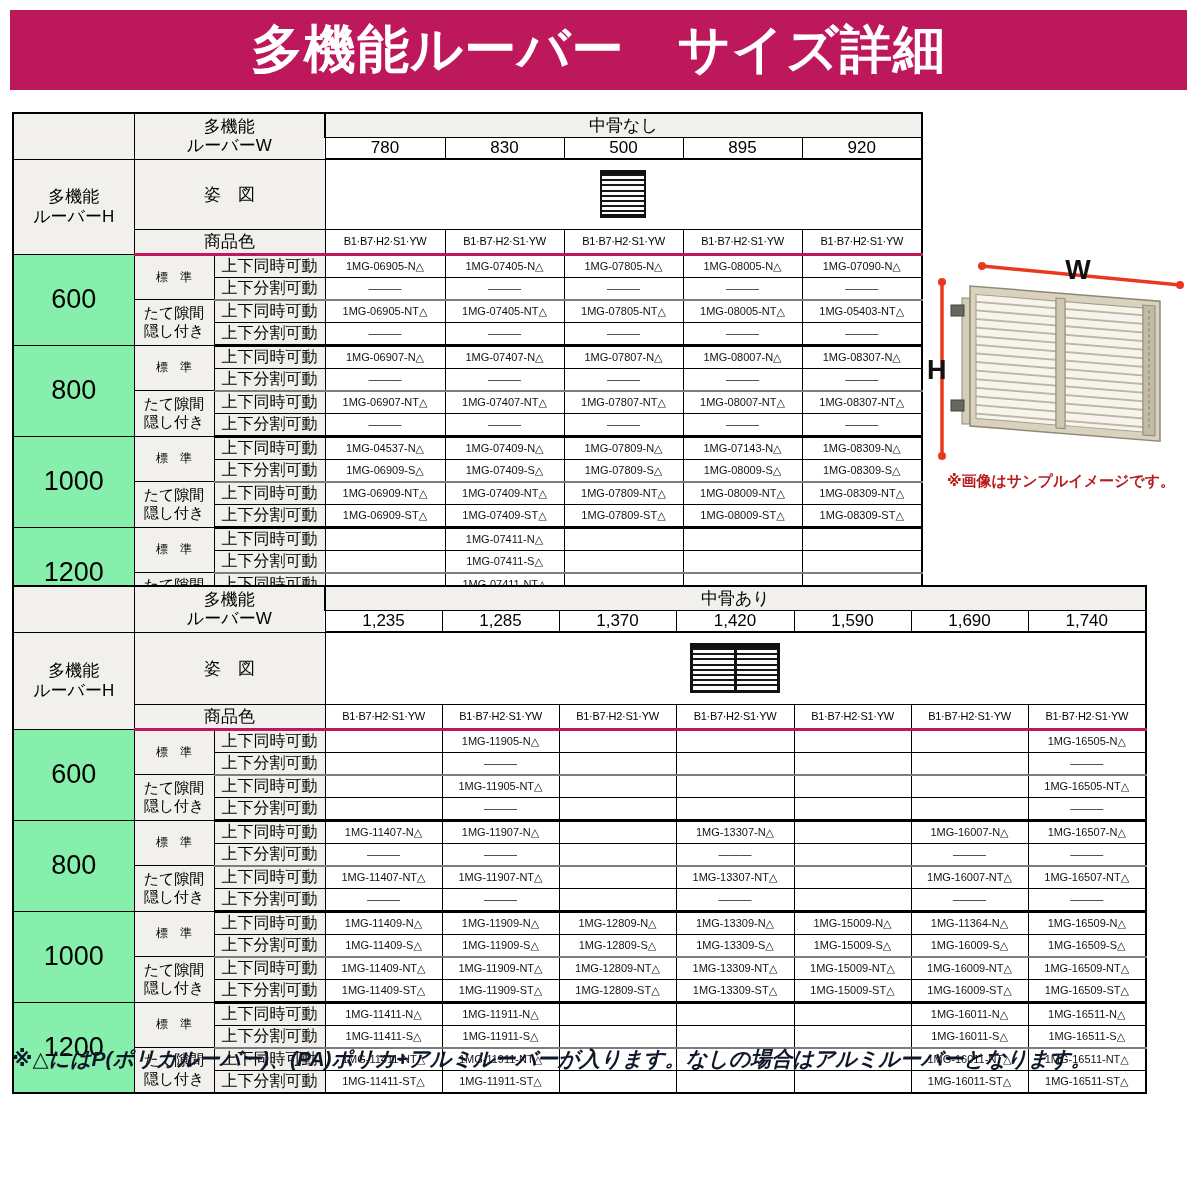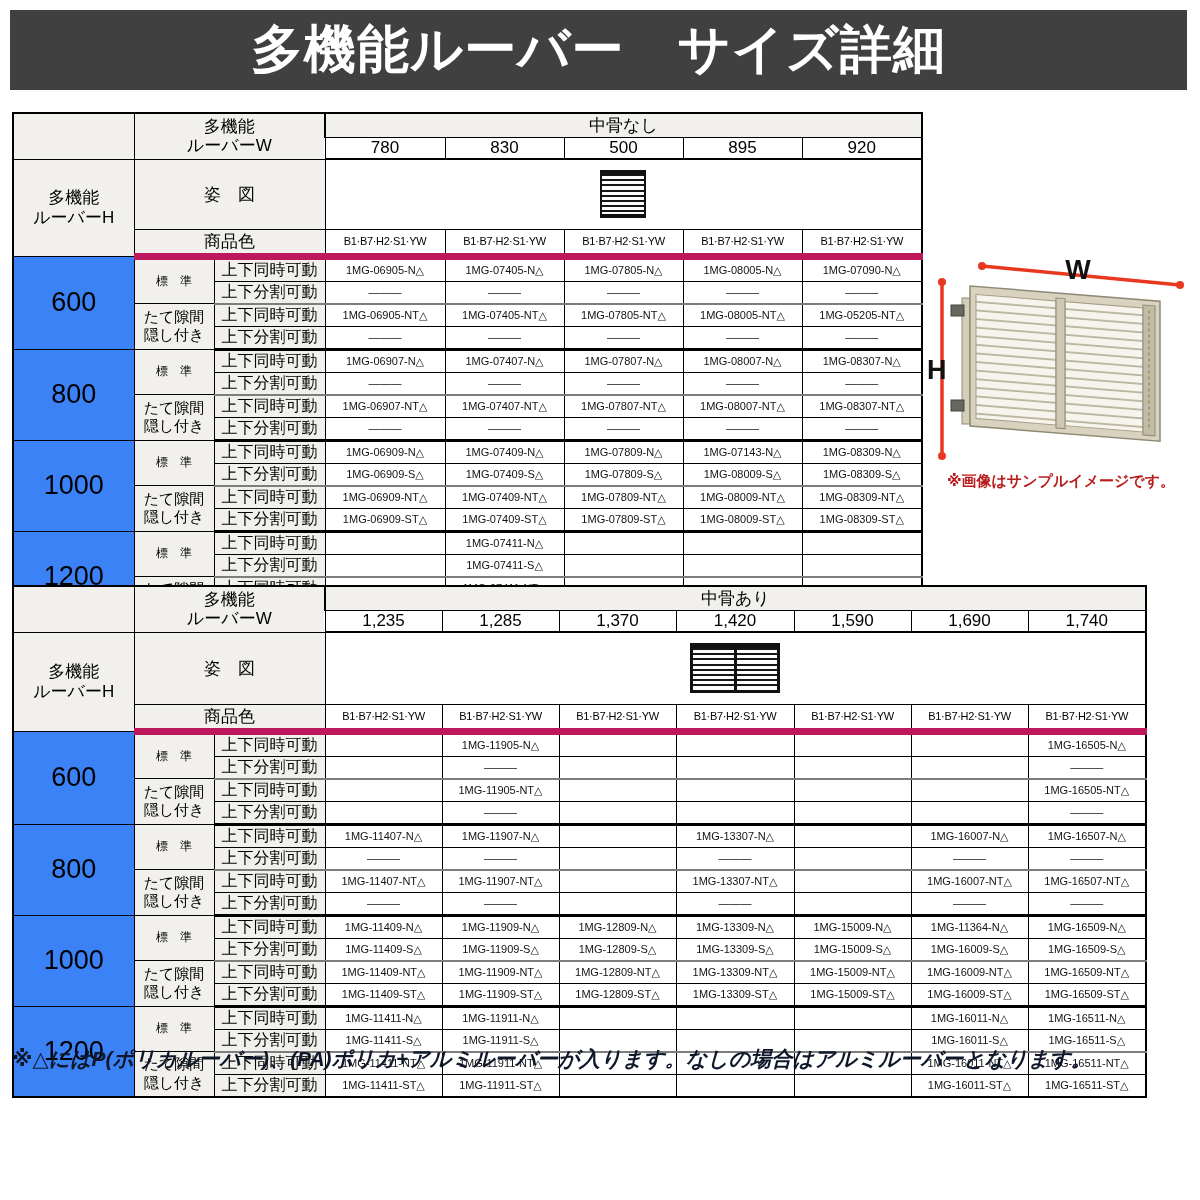--- a/index.html
+++ b/index.html
@@ -15,50 +15,50 @@
   table.spec{border-collapse:collapse;table-layout:fixed;border:2px solid #000;background:#fff;}
   .spec td,.spec th{border:1px solid #000;padding:0;margin:0;text-align:center;
     vertical-align:middle;overflow:hidden;font-weight:normal;}
   .lab{background:#f1f0ec;font-weight:bold;color:#000;}
   .grp{font-size:17px;border-left:2px solid #000 !important;}
   .wlab,.hlab{font-size:17px;white-space:pre-line;line-height:1.15;}
   .wcell{font-size:17px;font-weight:bold;background:#fff;border-left:2px solid #000;}
   .ccell{font-size:11px;font-weight:bold;background:#fff;border-left:2px solid #000;letter-spacing:-0.3px;white-space:nowrap;}
   .figcell{background:#fff;border-left:2px solid #000;}
   .pn{font-size:11px;background:#fff;border-left:2px solid #000;color:#111;white-space:nowrap;}
-  .hnum{font-size:27px;background:#3b82f6;font-weight:bold;}
+  .hnum{font-size:27px;background:#86efac;font-weight:bold;}
   .stdlab{font-size:12px;white-space:pre;}
   .tatelab{font-size:15px;white-space:pre-line;line-height:1.25;}
   .mov{font-size:16px;white-space:nowrap;}
   tr.dashed>td,tr.dashed>th{border-bottom:1px dashed #333;}
   tr.mid>td,tr.mid>th{border-bottom:2px solid #7d7d7d;}
   tr.gend>td,tr.gend>th{border-bottom:3px solid #000;}
   tr.thickb>td,tr.thickb>th{border-bottom:2px solid #000;}
-  tr.thickb2>td,tr.thickb2>th{border-bottom:7px solid #be185d;}
+  tr.thickb2>td,tr.thickb2>th{border-bottom:3px solid #be185d;}
   tr.r20{height:20px;} tr.r19{height:19px;} tr.r22{height:22px;}
   tr.r70{height:70px;} tr.r72{height:72px;}
 
   
   .licon{margin:0 auto;background:repeating-linear-gradient(to bottom,#161616 0 2px,#fcfcfc 2px 5.2px);
     border:2px solid #111;border-top-width:4px;border-bottom-width:4px;position:relative;}
   .licon1{width:42px;height:40px;}
   .licon2{width:84px;height:42px;border-top-width:5px;border-bottom-width:3px;border-left-width:3px;border-right-width:3px;}
   .licon2::after{content:"";position:absolute;left:50%;top:0;bottom:0;width:3px;margin-left:-1.5px;background:#111;}
 
   
   .illus{left:926px;top:248px;width:270px;}
   .sample-note{margin-top:2px;text-align:center;font-size:15px;font-weight:bold;white-space:nowrap;}
 
   
   .footnote{left:12px;top:1045px;width:1185px;font-size:21px;font-weight:bold;white-space:nowrap;}
 </style>
 </head>
 <body>
 
-<div class="abs titlebar" style="background: #404040;">
+<div class="abs titlebar" style="background: #be185d;">
   <span class="t">多機能ルーバー　サイズ詳細</span>
 </div>
 
 <div class="abs" style="left:12px;top:112px;">
 <table class="spec" style="width:909px;">
   <colgroup>
     <col style="width:121px">
         <col style="width:80px">
         <col style="width:111px">
     <col style="width:120px">
@@ -117,21 +117,21 @@
           <td class="pn">———</td>
         </tr>
   <tr class="r20 dashed">
     <th class="lab tatelab" rowspan="2">たて隙間
 隠し付き</th>
     <th class="lab mov">上下同時可動</th>
   <td class="pn">1MG-06905-NT△</td>
           <td class="pn">1MG-07405-NT△</td>
           <td class="pn">1MG-07805-NT△</td>
           <td class="pn">1MG-08005-NT△</td>
-          <td class="pn">1MG-05205-NT△</td>
+          <td class="pn">1MG-05403-NT△</td>
         </tr>
   <tr class="r20 gend">
     <th class="lab mov">上下分割可動</th>
   <td class="pn">———</td>
           <td class="pn">———</td>
           <td class="pn">———</td>
           <td class="pn">———</td>
           <td class="pn">———</td>
         </tr>
 
@@ -169,21 +169,21 @@
           <td class="pn">———</td>
           <td class="pn">———</td>
           <td class="pn">———</td>
           <td class="pn">———</td>
         </tr>
 
   <tr class="r20 dashed">
     <th class="lab hnum" rowspan="4">1000</th>
     <th class="lab stdlab" rowspan="2">標　準</th>
     <th class="lab mov">上下同時可動</th>
-  <td class="pn">1MG-06909-N△</td>
+  <td class="pn">1MG-04537-N△</td>
           <td class="pn">1MG-07409-N△</td>
           <td class="pn">1MG-07809-N△</td>
           <td class="pn">1MG-07143-N△</td>
           <td class="pn">1MG-08309-N△</td>
         </tr>
   <tr class="r20 mid">
     <th class="lab mov">上下分割可動</th>
   <td class="pn">1MG-06909-S△</td>
           <td class="pn">1MG-07409-S△</td>
           <td class="pn">1MG-07809-S△</td>

